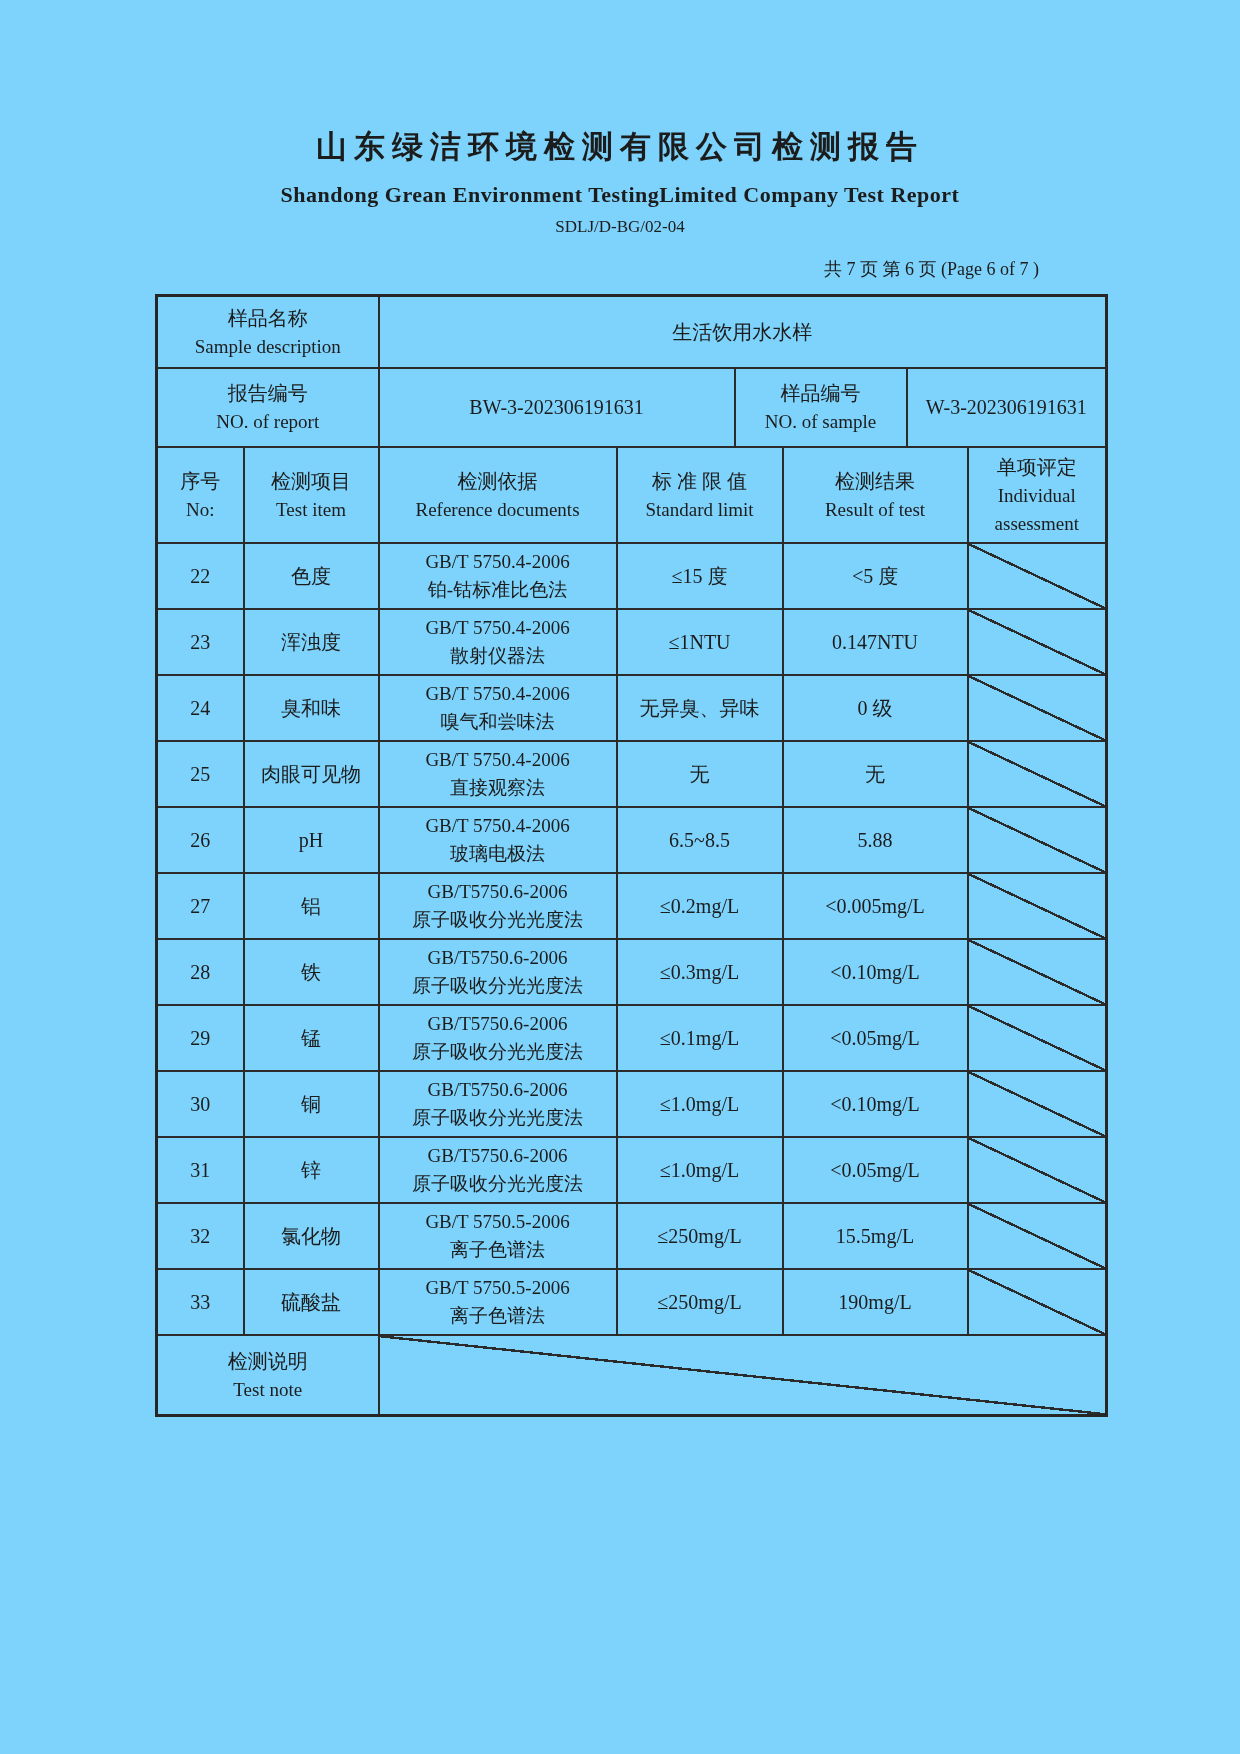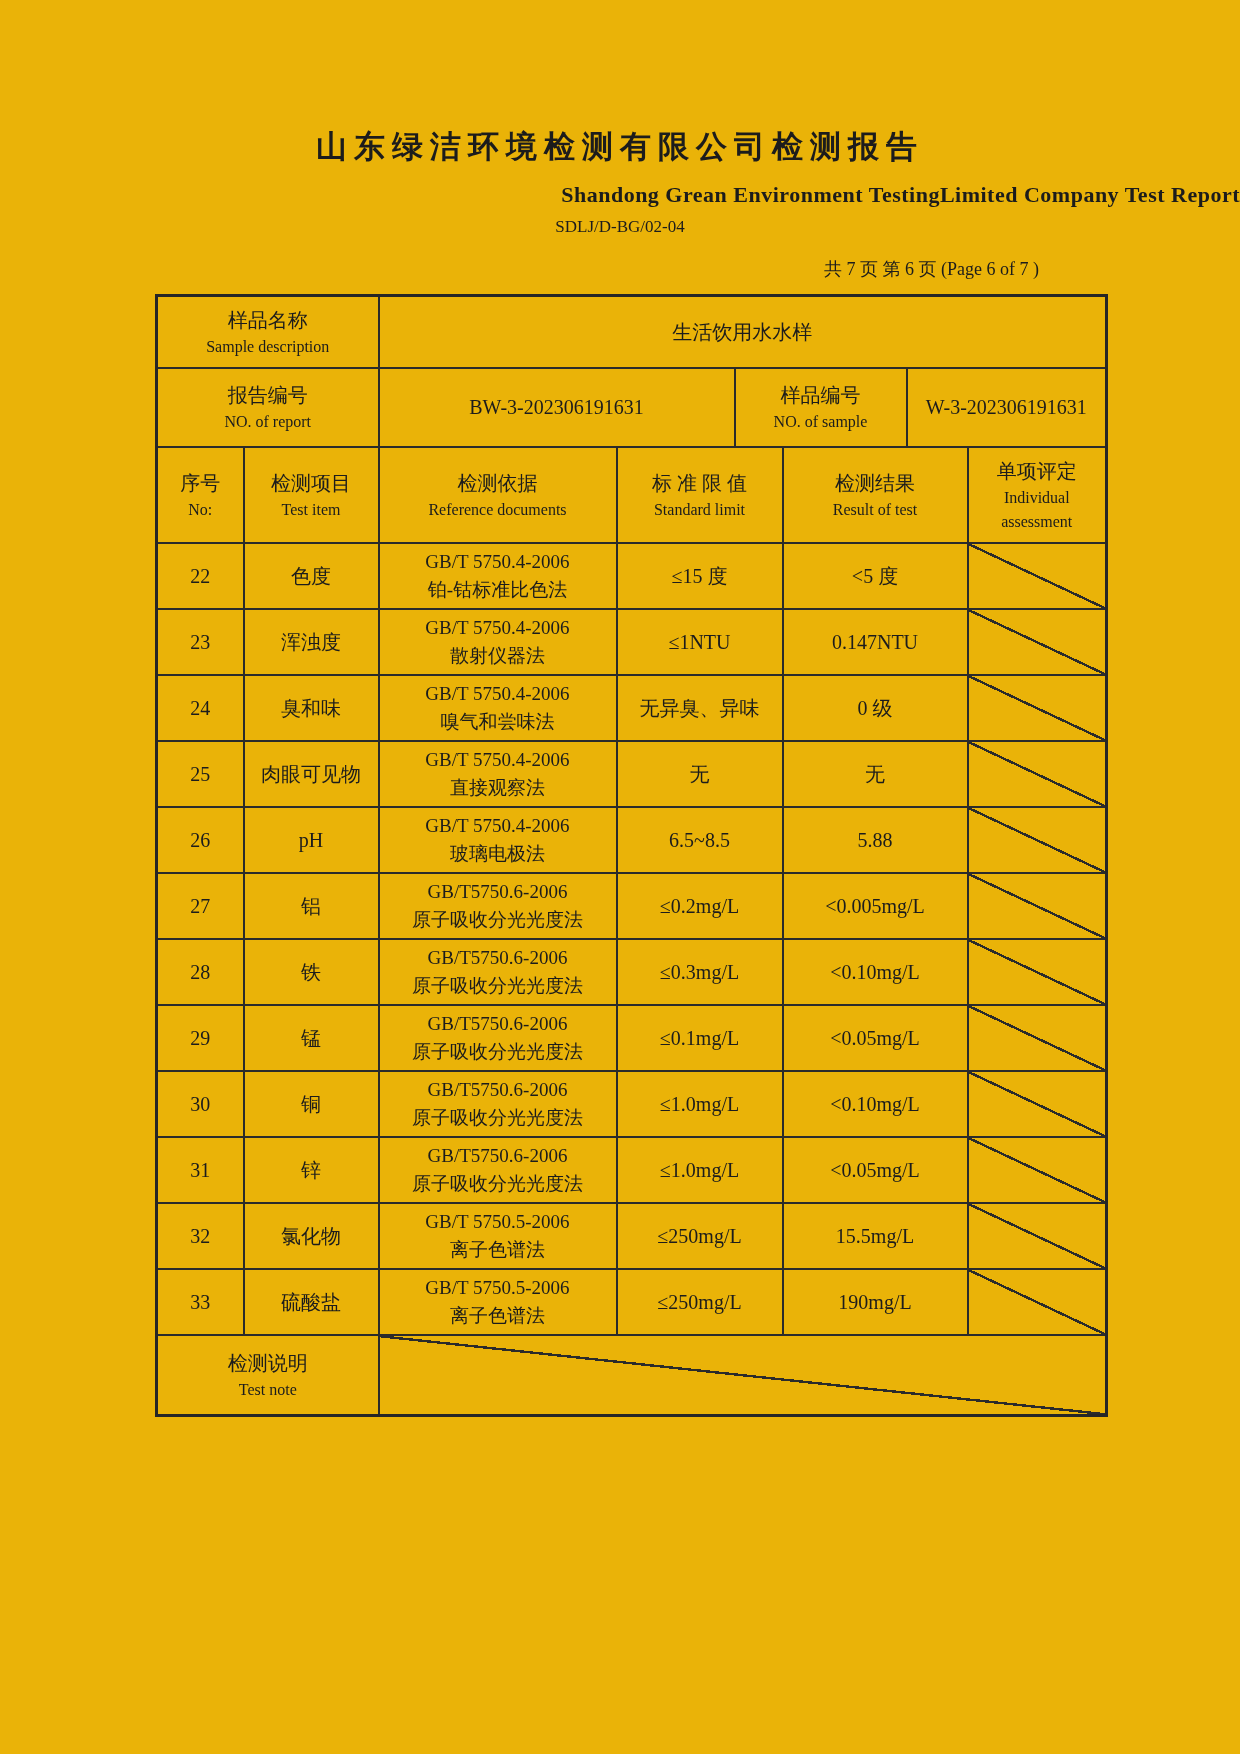--- a/index.html
+++ b/index.html
@@ -1,31 +1,31 @@
 <!DOCTYPE html>
 <html><head>
 <meta charset="utf-8">
 <style>
   html,body { margin:0; padding:0; background:#d9d9d9; }
   .page {
     width:1240px; height:1754px;
-    background:#eab308;
+    background:#7dd3fc;
     position:relative;
     font-family:"Liberation Serif","DejaVu Serif",serif;
     color:#1c1c1c;
     box-sizing:border-box;
     overflow:hidden;
   }
   .doc-header { padding-top:126px; }
   .title-cn {
     text-align:center; font-size:31px; font-weight:700;
     letter-spacing:7px; margin:0;
   }
   .title-en {
-    text-align:right; font-size:22px; font-weight:700;
+    text-align:center; font-size:22px; font-weight:700;
     letter-spacing:0.5px; margin:14px 0 0 0;
   }
   .doc-code { text-align:center; font-size:17px; margin-top:9px; }
   .content { width:950px; margin-left:155px; }
   .page-info {
     text-align:right; padding-right:66px;
     font-size:18px; margin-top:20px;
   }
 
   table.report {
@@ -33,21 +33,21 @@
     width:950px; margin-left:155px; margin-top:13px;
     border:3px solid #262626;
   }
   table.report td {
     border:2px solid #2b2b2b;
     text-align:center; vertical-align:middle;
     padding:2px 4px; overflow:hidden;
     font-size:20px; line-height:1.45;
   }
   .cell-cn { font-size:20px; }
-  .cell-en { font-size:16px; }
+  .cell-en { font-size:19px; }
   .ref-line { font-size:19px; }
 
   .r-info1 td { height:66px; }
   .r-info2 td { height:73px; }
   .r-testdata td { height:63px; }
   .r-header td { height:90px; }
   .r-section td {
     height:62px; text-align:left; padding-left:26px; font-size:21px;
   }
   tbody.data-body td { height:60px; }

